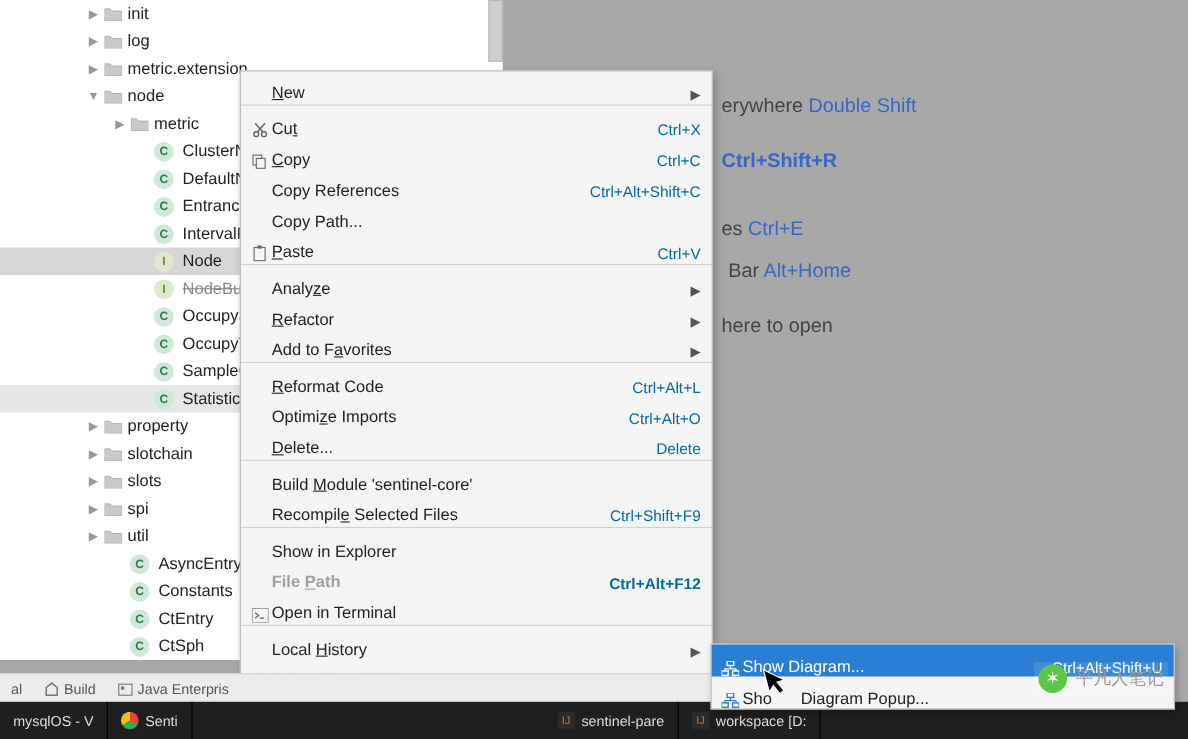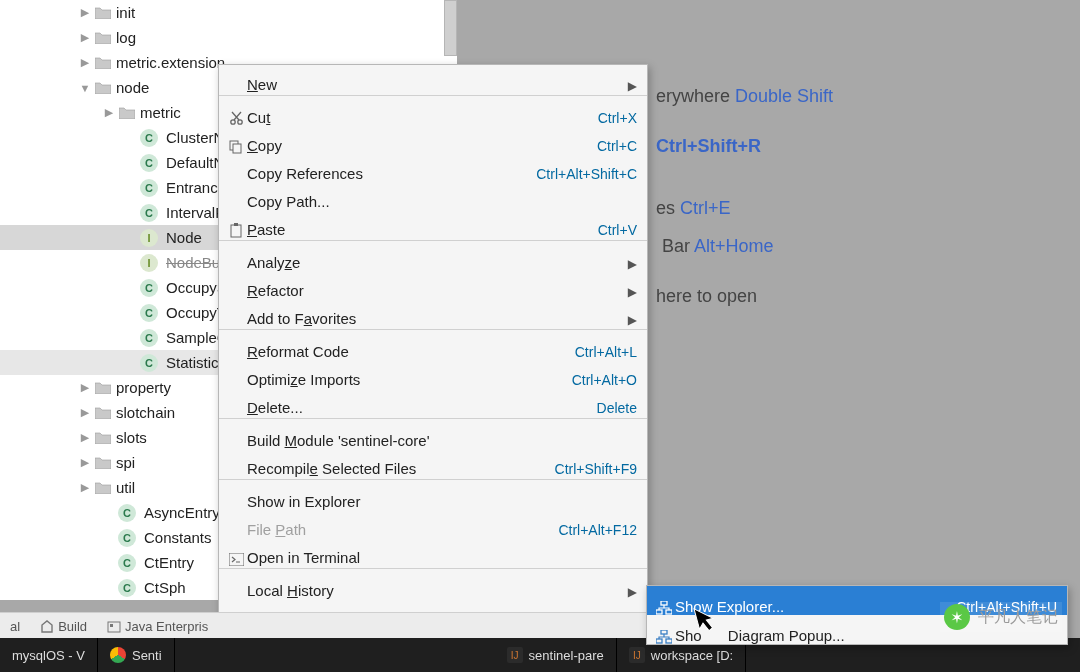--- a/index.html
+++ b/index.html
@@ -23,21 +23,21 @@
 .ind { display: inline-block; }
 
 
 .hints { position: absolute; left: 460px; top: 0; width: 620px; height: 640px; background: #a8a8a8; text-align: center; }
 .hint { position: absolute; font-size: 18px; color: #444; }
 .hint .k { color: #3a66c7; }
 
 
 .cmenu { position: absolute; left: 218px; top: 64px; width: 430px; background: #f5f5f5; border: 1px solid #b7b7b7; box-shadow: 2px 3px 8px rgba(0,0,0,.25); }
 .mi { display: flex; align-items: flex-end; height: 28px; padding: 0 10px 0 6px; font-size: 15px; color: #222; position: relative; }
-.mi.disabled { color: #a0a0a0; }
+.mi.disabled { color: #a0a0a0; font-weight: bold; }
 .mi.hl { background: #2a7fd4; color: #fff; }
 .mi .ico { width: 22px; display: inline-flex; align-items: center; justify-content: center; font-size: 14px; color: #666; }
 .mi.hl .ico { color: #fff; }
 .mi .lbl { flex: 1; }
 .mi .sc { color: #0369a1; font-size: 14px; }
 .mi.hl .sc { color: #fff; }
 .mi .sub { color: #555; font-size: 12px; margin-left: 6px; }
 .mi.hl .sub { color: #fff; }
 .sep { height: 1px; background: #d0d0d0; margin: 2px 0; }
 .u { text-decoration: underline; }
@@ -425,21 +425,21 @@
   <div class="submenu" id="submenu">
       <div class="mi hl">
         <span class="ico">
           <svg width="16" height="14" viewBox="0 0 16 14">
             <rect x="5" y="0" width="6" height="4" fill="none" stroke="#fff" stroke-width="1.3"></rect>
             <rect x="0" y="9" width="6" height="4" fill="none" stroke="#fff" stroke-width="1.3"></rect>
             <rect x="10" y="9" width="6" height="4" fill="none" stroke="#fff" stroke-width="1.3"></rect>
             <path d="M8 4 v3 M8 7 h-5 v2 M8 7 h5 v2" stroke="#fff" stroke-width="1.2" fill="none"></path>
           </svg>
         </span>
-        <span class="lbl">Show Explorer...</span>
+        <span class="lbl">Show Diagram...</span>
         <span class="sc">Ctrl+Alt+Shift+U</span>
       </div>
       <div class="mi">
         <span class="ico">
           <svg width="16" height="14" viewBox="0 0 16 14">
             <rect x="5" y="0" width="6" height="4" fill="none" stroke="#3a7fc4" stroke-width="1.3"></rect>
             <rect x="0" y="9" width="6" height="4" fill="none" stroke="#3a7fc4" stroke-width="1.3"></rect>
             <rect x="10" y="9" width="6" height="4" fill="none" stroke="#3a7fc4" stroke-width="1.3"></rect>
             <path d="M8 4 v3 M8 7 h-5 v2 M8 7 h5 v2" stroke="#3a7fc4" stroke-width="1.2" fill="none"></path>
           </svg>

